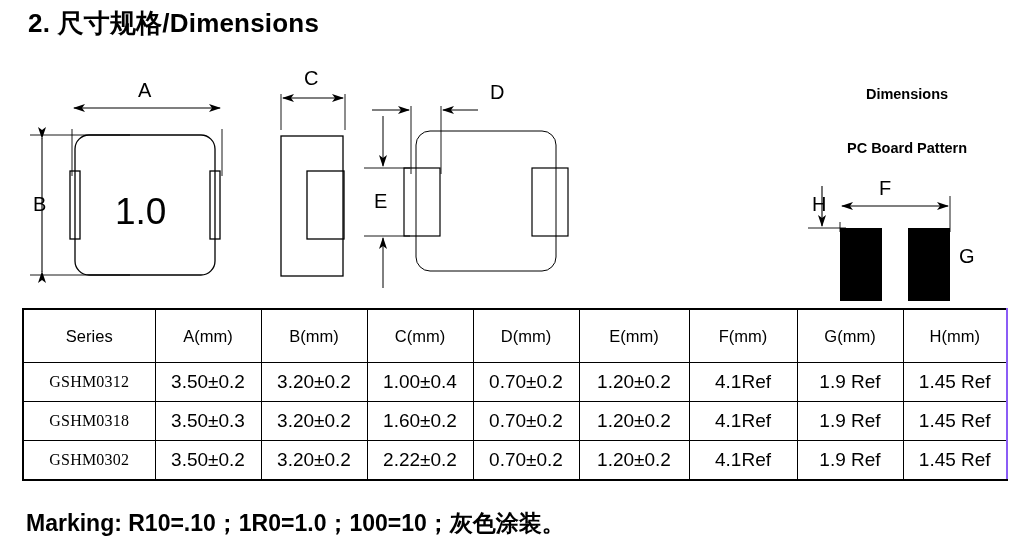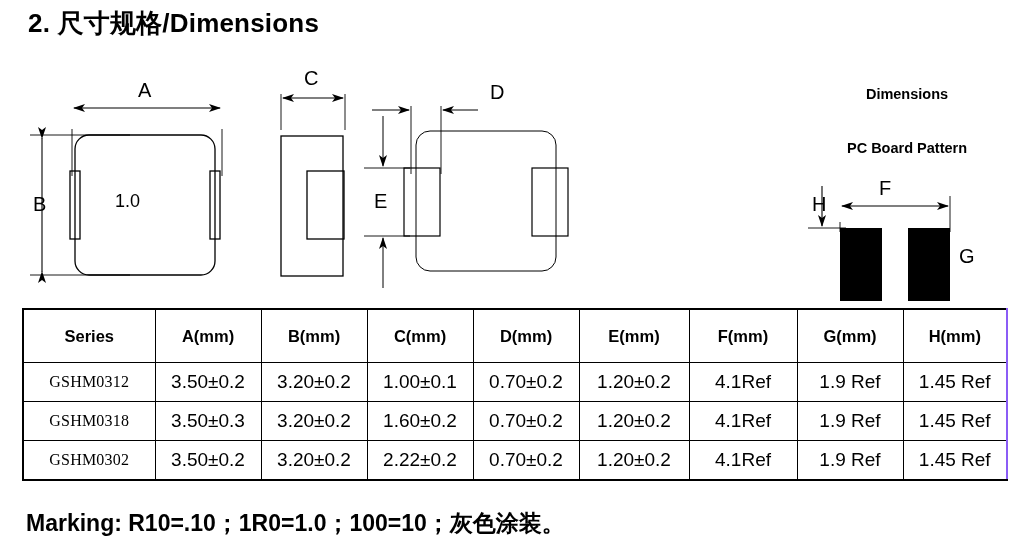--- a/index.html
+++ b/index.html
@@ -46,21 +46,21 @@
   }
   table.dims th, table.dims td{
     border:1px solid #000;
     text-align:center;
     padding:0;
     height:38px;
     font-size:19px;
     background:#fff;
   }
   table.dims th{
-    font-weight:bold;
+    font-weight:normal;
     font-size:16.5px;
     height:52px;
     font-family:"Liberation Sans", sans-serif;
   }
   table.dims td{
     font-weight:normal;
     font-family:"Liberation Sans", sans-serif;
   }
   table.dims td.series{
     font-family:"Liberation Serif", serif;
@@ -178,21 +178,21 @@
 
     <div class="dlabel" style="left:138px;top:34px;">A</div>
     <div class="dlabel" style="left:33px;top:148px;">B</div>
     <div class="dlabel" style="left:304px;top:22px;">C</div>
     <div class="dlabel" style="left:490px;top:36px;">D</div>
     <div class="dlabel" style="left:374px;top:145px;">E</div>
     <div class="dlabel" style="left:879px;top:132px;">F</div>
     <div class="dlabel" style="left:959px;top:200px;">G</div>
     <div class="dlabel" style="left:812px;top:148px;">H</div>
 
-    <div style="position:absolute;left:115px;top:145px;font-size:18px;">1.0</div>
+    <div style="position:absolute;left:115px;top:145px;font-size:37px;">1.0</div>
 
     <div class="reclabel" style="left:812px;top:40px;width:190px;">Dimensions</div>
     <div class="reclabel" style="left:812px;top:58px;width:190px;margin-top:36px;">PC Board Pattern</div>
   </div>
 
   <div class="tablewrap">
     <table class="dims">
       <colgroup>
         <col style="width:132px">
           <col style="width:106px">
@@ -215,21 +215,21 @@
             <th>F(mm)</th>
             <th>G(mm)</th>
             <th>H(mm)</th>
           </tr>
       </thead>
       <tbody id="tbody">
           <tr>
             <td class="series">GSHM0312</td>
             <td>3.50±0.2</td>
             <td>3.20±0.2</td>
-            <td>1.00±0.1</td>
+            <td>1.00±0.4</td>
             <td>0.70±0.2</td>
             <td>1.20±0.2</td>
             <td>4.1Ref</td>
             <td>1.9 Ref</td>
             <td>1.45 Ref</td>
           </tr>
           <tr>
             <td class="series">GSHM0318</td>
             <td>3.50±0.3</td>
             <td>3.20±0.2</td>

